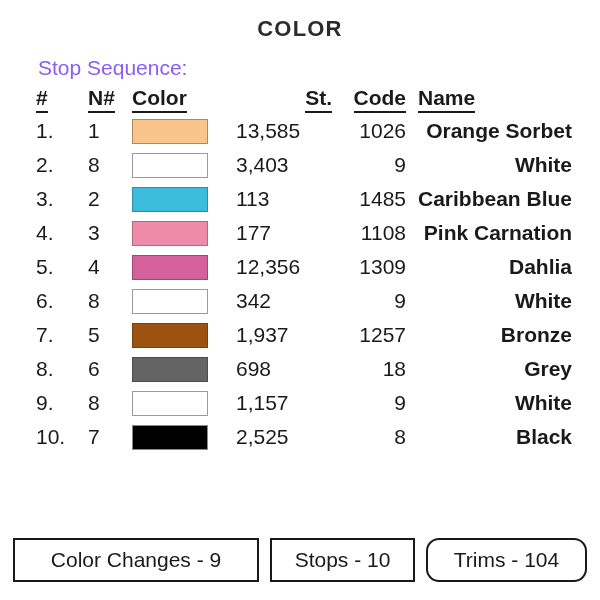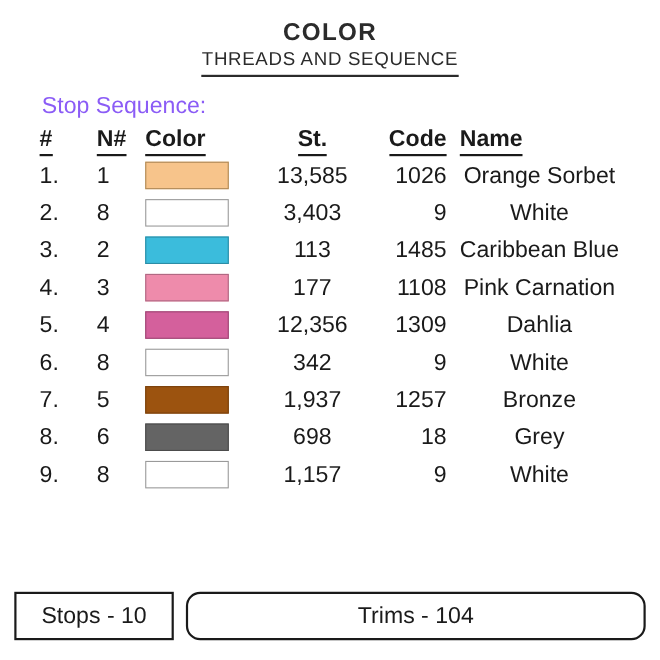--- a/index.html
+++ b/index.html
@@ -69,28 +69,28 @@
     padding: 0;
     height: 34px;
     white-space: nowrap;
     vertical-align: middle;
   }
 
   
   .col-idx   { width: 52px;  text-align: left;  padding-left: 6px !important; }
   .col-num   { width: 44px;  text-align: left; }
   .col-color { width: 104px; text-align: left; }
-  .col-st    { width: 96px;  text-align: center; }
+  .col-st    { width: 96px;  text-align: left; }
   .col-code  { width: 74px;  text-align: right; padding-right: 0 !important; }
-  .col-name  { text-align: center; padding-left: 12px !important; }
+  .col-name  { text-align: right; padding-left: 12px !important; font-weight: bold; }
 
   th.col-idx   { text-align: left;  }
   th.col-num   { text-align: left;  }
   th.col-color { text-align: left;  }
-  th.col-st    { }
+  th.col-st    { text-align: right; }
   th.col-code  { text-align: right; margin-top: 15px; }
   th.col-name  { text-align: left;  padding-left: 12px !important; margin-top: 20px; }
 
   
   .swatch {
     display: block;
     width: 76px;
     height: 25px;
     border: 1px solid #9a9a9a;
     box-sizing: border-box;
@@ -119,23 +119,20 @@
   }
   .fb-1 { flex: 0 0 246px; }
   .fb-2 { flex: 0 0 145px; }
   .fb-3 { flex: 1 1 auto; border-radius: 13px; }
 </style>
 </head>
 <body>
 
 <div class="title-block">
   <div class="title-main">COLOR</div>
-  <div class="title-sub-wrap">
-    <div class="title-sub">THREADS AND SEQUENCE</div>
-  </div>
 </div>
 
 <div class="stop-label">Stop Sequence:</div>
 
 <table class="seq-table">
   <thead>
     <tr>
       <th class="col-idx"><span class="hd">#</span></th>
       <th class="col-num"><span class="hd">N#</span></th>
       <th class="col-color"><span class="hd">Color</span></th>
@@ -228,19 +225,30 @@
       <tr>
         <td class="col-idx">9.</td>
         <td class="col-num">8</td>
         <td class="col-color">
           <span class="swatch" style="background: rgb(255, 255, 255); border-color: rgb(154, 154, 154);"></span>
         </td>
         <td class="col-st">1,157</td>
         <td class="col-code">9</td>
         <td class="col-name">White</td>
       </tr>
+      <tr>
+        <td class="col-idx">10.</td>
+        <td class="col-num">7</td>
+        <td class="col-color">
+          <span class="swatch" style="background: rgb(0, 0, 0); border-color: rgb(138, 138, 138);"></span>
+        </td>
+        <td class="col-st">2,525</td>
+        <td class="col-code">8</td>
+        <td class="col-name">Black</td>
+      </tr>
     </tbody>
 </table>
 
 <div class="footer">
+  <div class="footer-box fb-1">Color Changes -  9</div>
   <div class="footer-box fb-2">Stops - 10</div>
   <div class="footer-box fb-3">Trims - 104</div>
 </div>
 
 </body></html>

